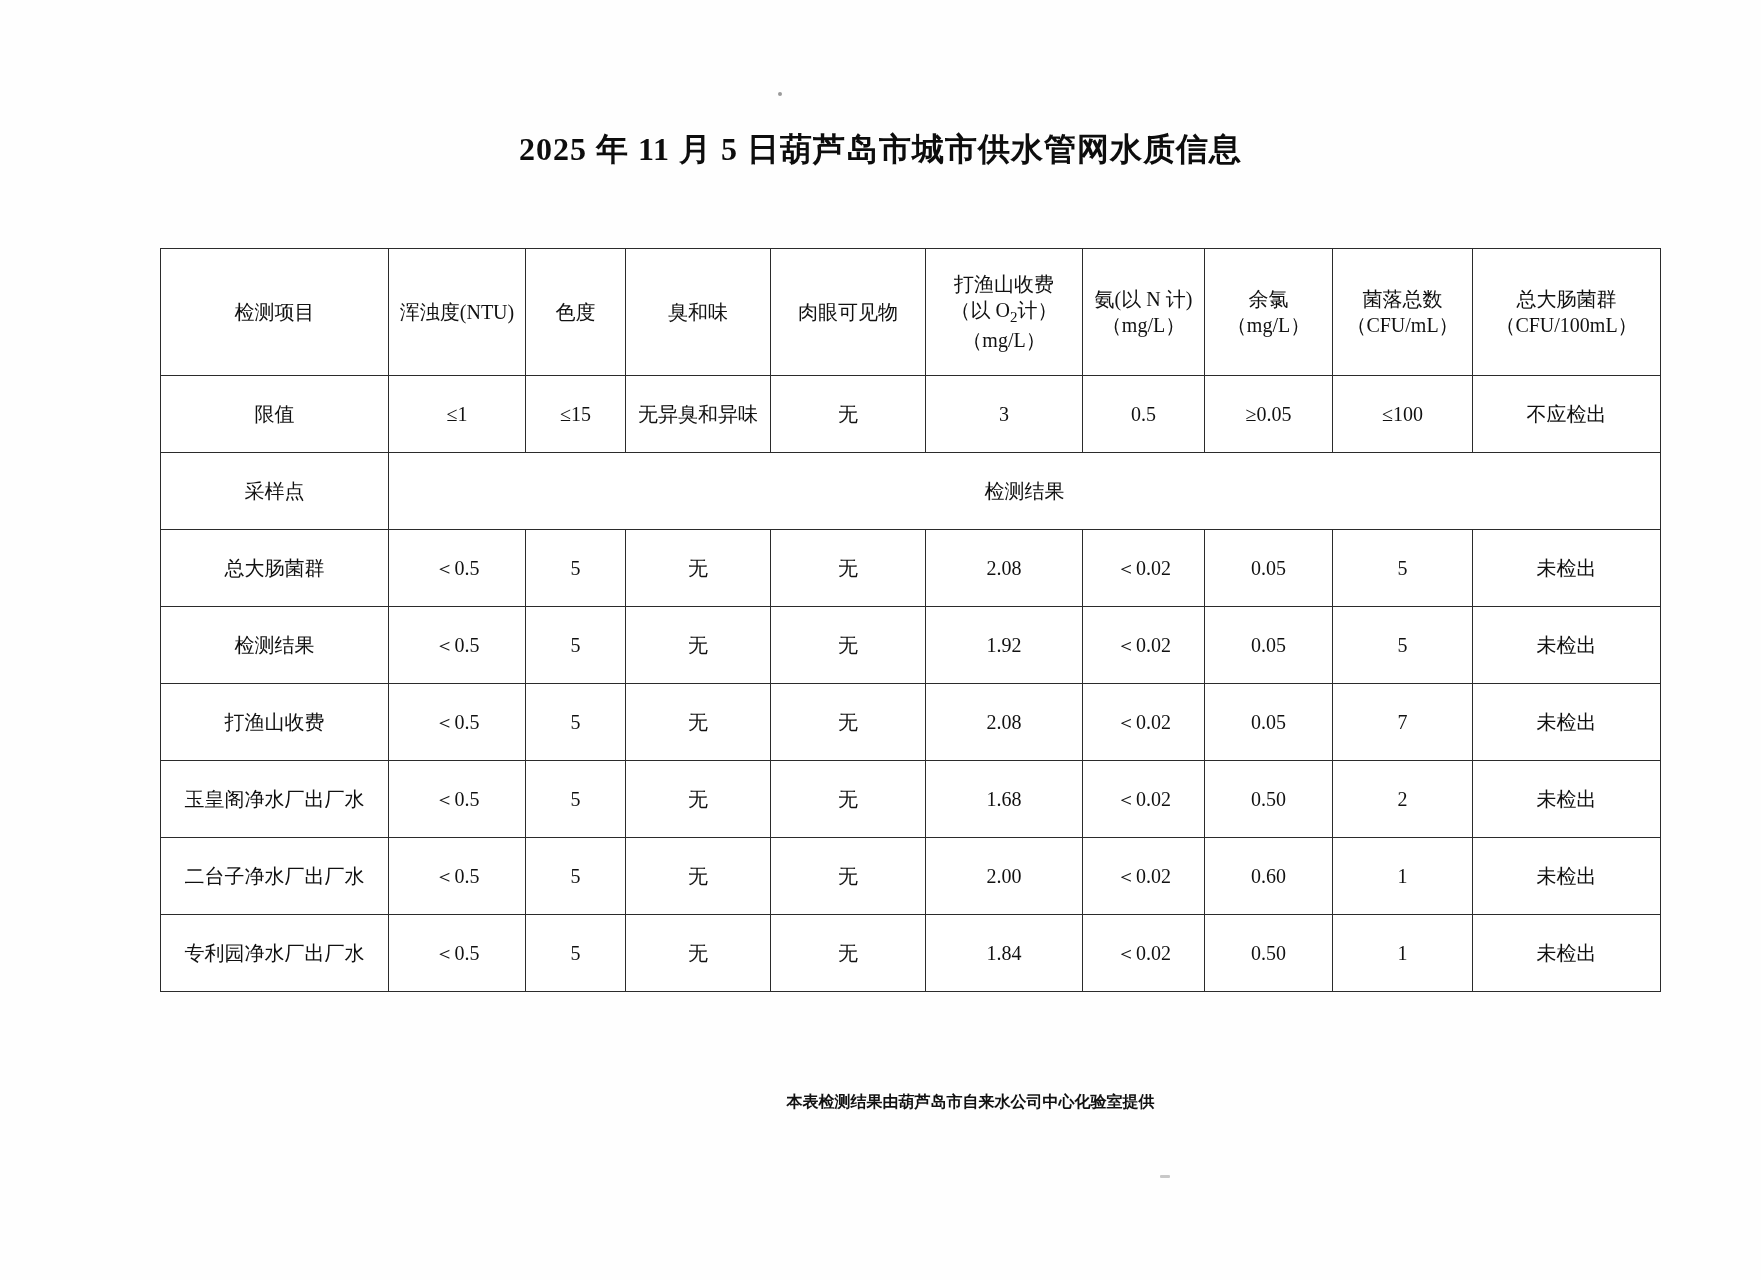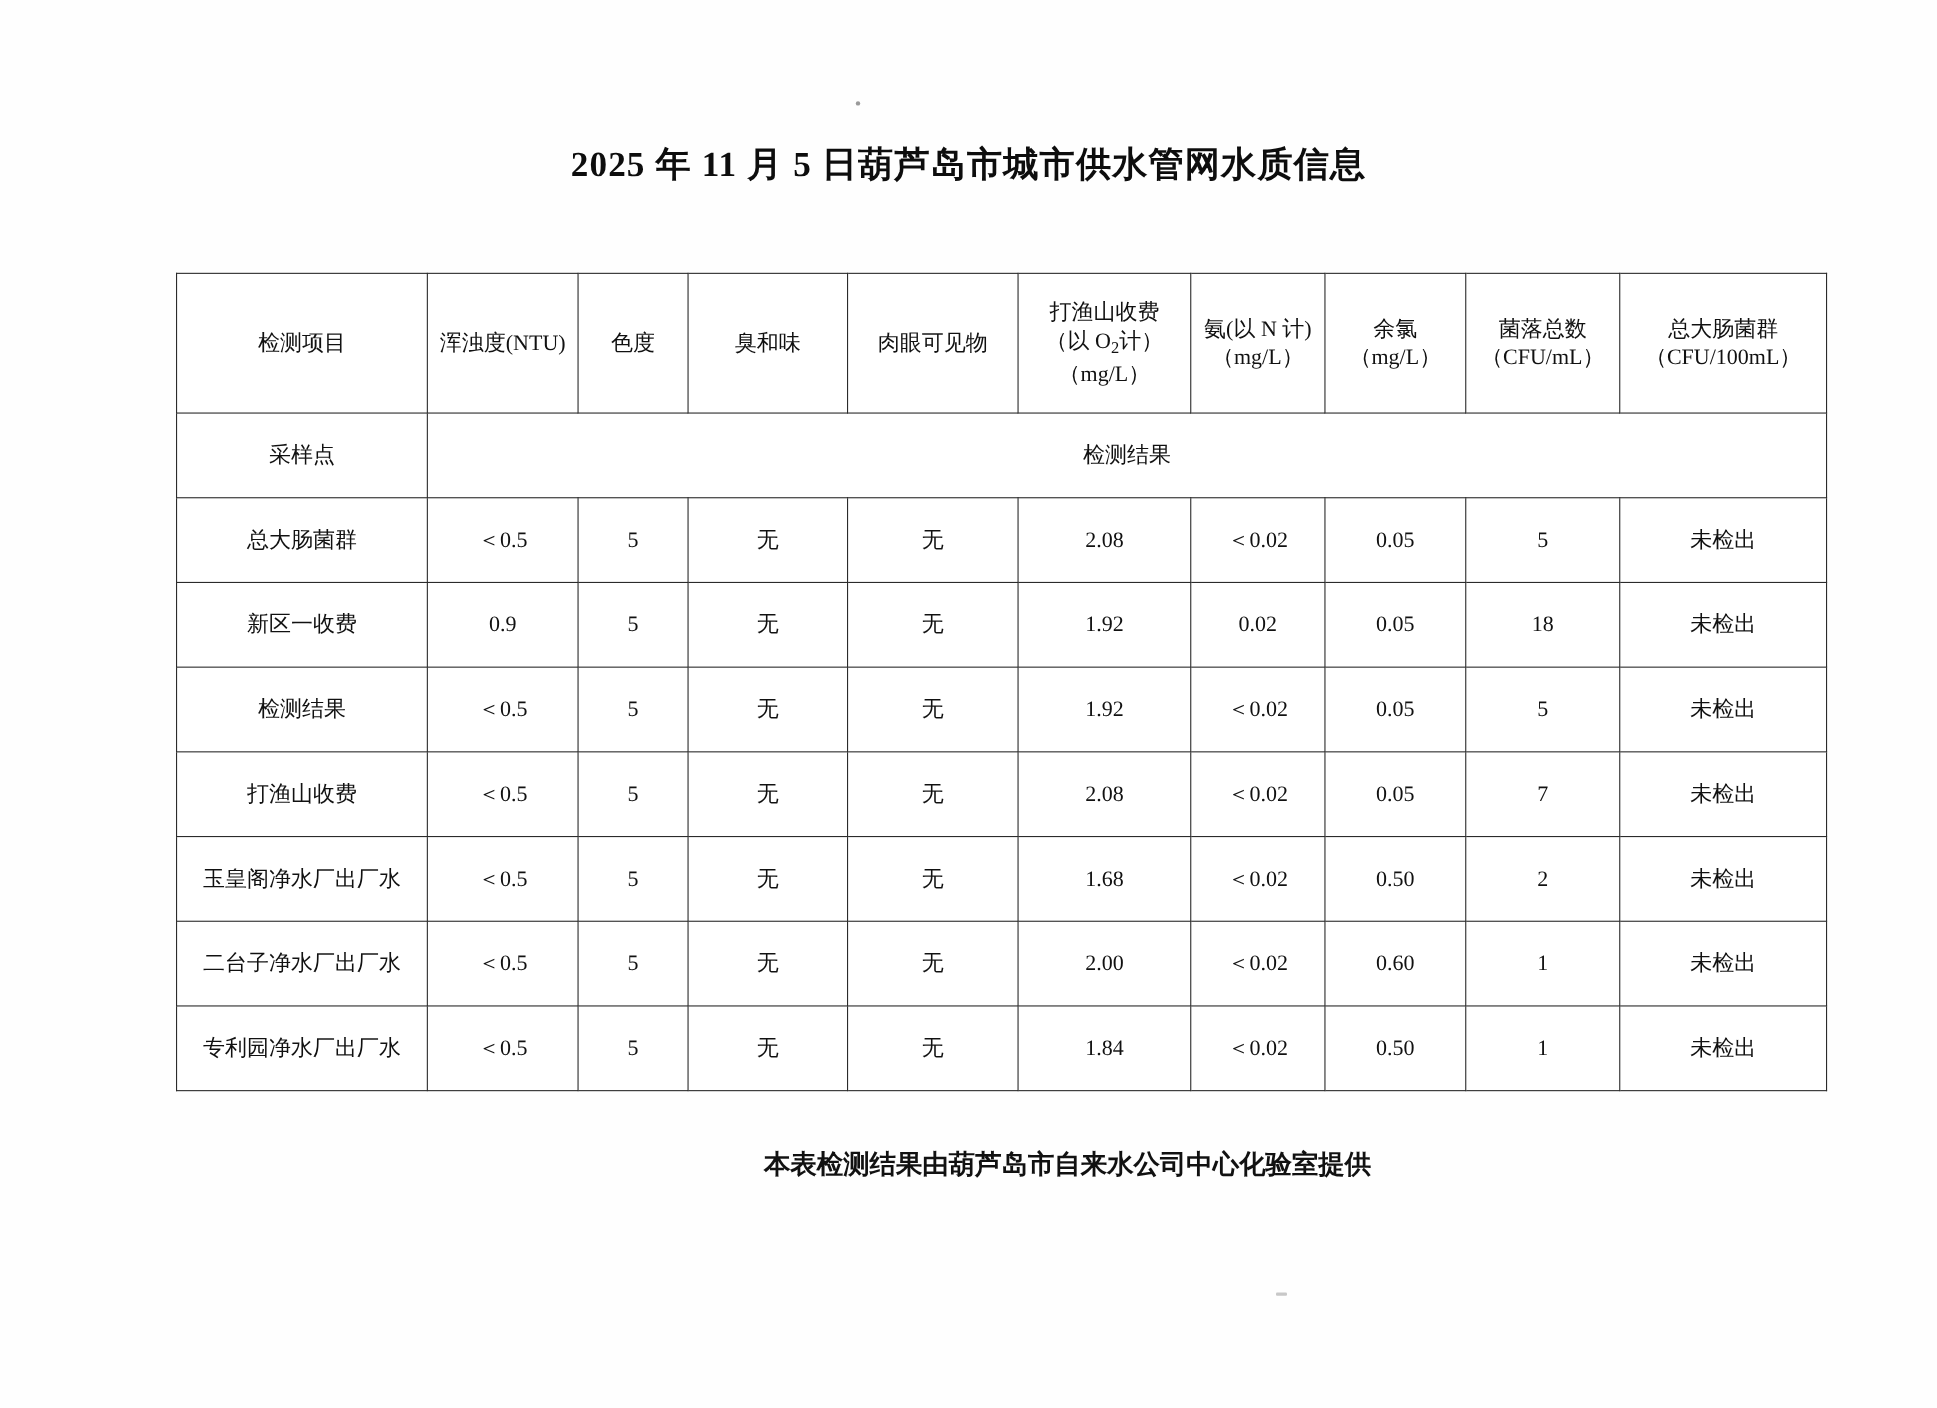--- a/index.html
+++ b/index.html
@@ -78,24 +78,24 @@
     display: block;
     line-height: 1.3;
   }
   .sub { font-size: 15px; vertical-align: sub; }
   .nowrap { white-space: nowrap; }
   .result-span { font-size: 21px; }
 
   .footnote {
     position: absolute;
     left: 0;
-    top: 1042px;
+    top: 1092px;
     width: 1761px;
     text-align: center;
-    font-size: 24px;
+    font-size: 16px;
     font-weight: bold;
     font-family: "Liberation Serif", serif;
     color: #111111;
     padding-left: 180px;
     box-sizing: border-box;
   }
   .speck {
     position: absolute;
     background: #9a9a9a;
     border-radius: 50%;
@@ -150,51 +150,51 @@
           <td>
             <span class="hdr-multi">菌落总数</span>
             <span class="hdr-multi">（CFU/mL）</span>
           </td>
           <td>
             <span class="hdr-multi">总大肠菌群</span>
             <span class="hdr-multi">（CFU/100mL）</span>
           </td>
         </tr>
 
+        <tr class="limit-row">
+          <td>限值</td>
+          <td>≤1</td>
+          <td>≤15</td>
+          <td>无异臭和异味</td>
+          <td>无</td>
+          <td>3</td>
+          <td>0.5</td>
+          <td>≥0.05</td>
+          <td>≤100</td>
+          <td>不应检出</td>
+        </tr>
 
         <tr class="sample-head-row">
           <td>采样点</td>
           <td class="result-span" colspan="9">检测结果</td>
         </tr>
 
         <tr class="data-row">
           <td>总大肠菌群</td>
           <td>＜0.5</td>
           <td>5</td>
           <td>无</td>
           <td>无</td>
           <td>2.08</td>
           <td>＜0.02</td>
           <td>0.05</td>
           <td>5</td>
           <td>未检出</td>
         </tr>
 
-        <tr class="data-row">
-          <td>新区一收费</td>
-          <td>0.9</td>
-          <td>5</td>
-          <td>无</td>
-          <td>无</td>
-          <td>1.92</td>
-          <td>0.02</td>
-          <td>0.05</td>
-          <td>18</td>
-          <td>未检出</td>
-        </tr>
 
         <tr class="data-row">
           <td>检测结果</td>
           <td>＜0.5</td>
           <td>5</td>
           <td>无</td>
           <td>无</td>
           <td>1.92</td>
           <td>＜0.02</td>
           <td>0.05</td>

